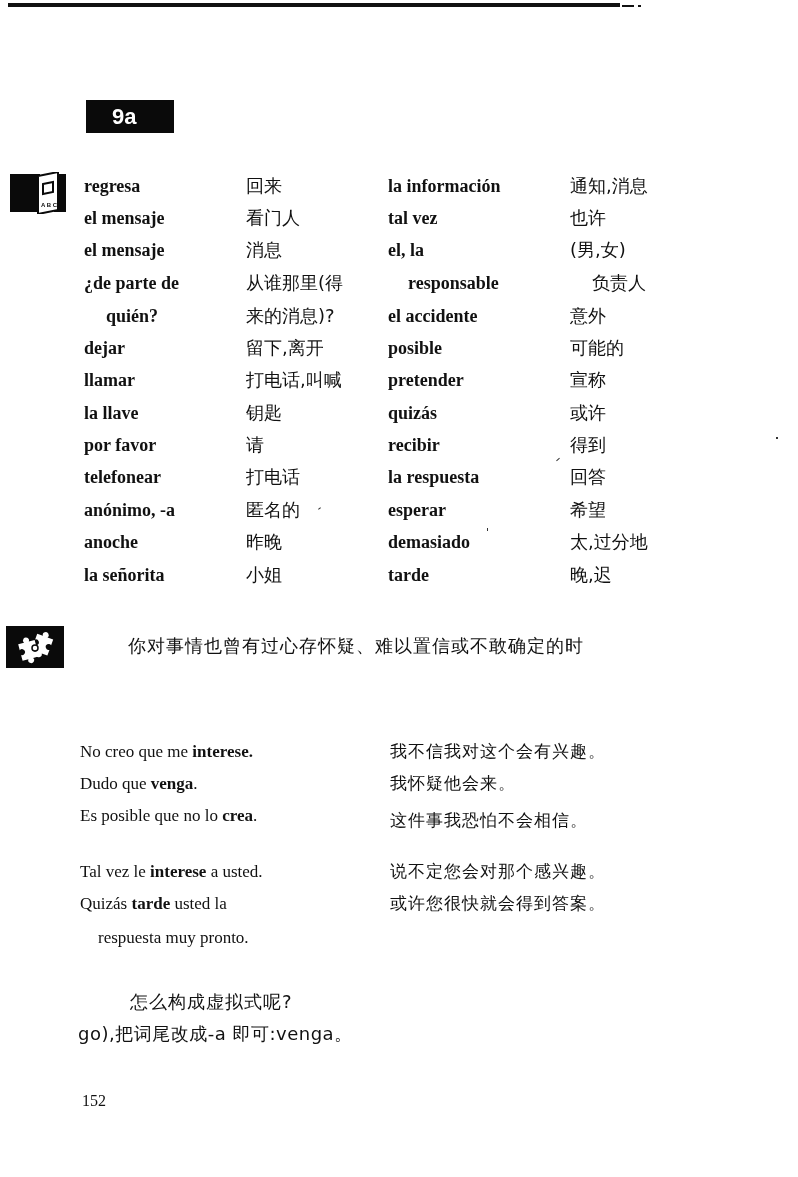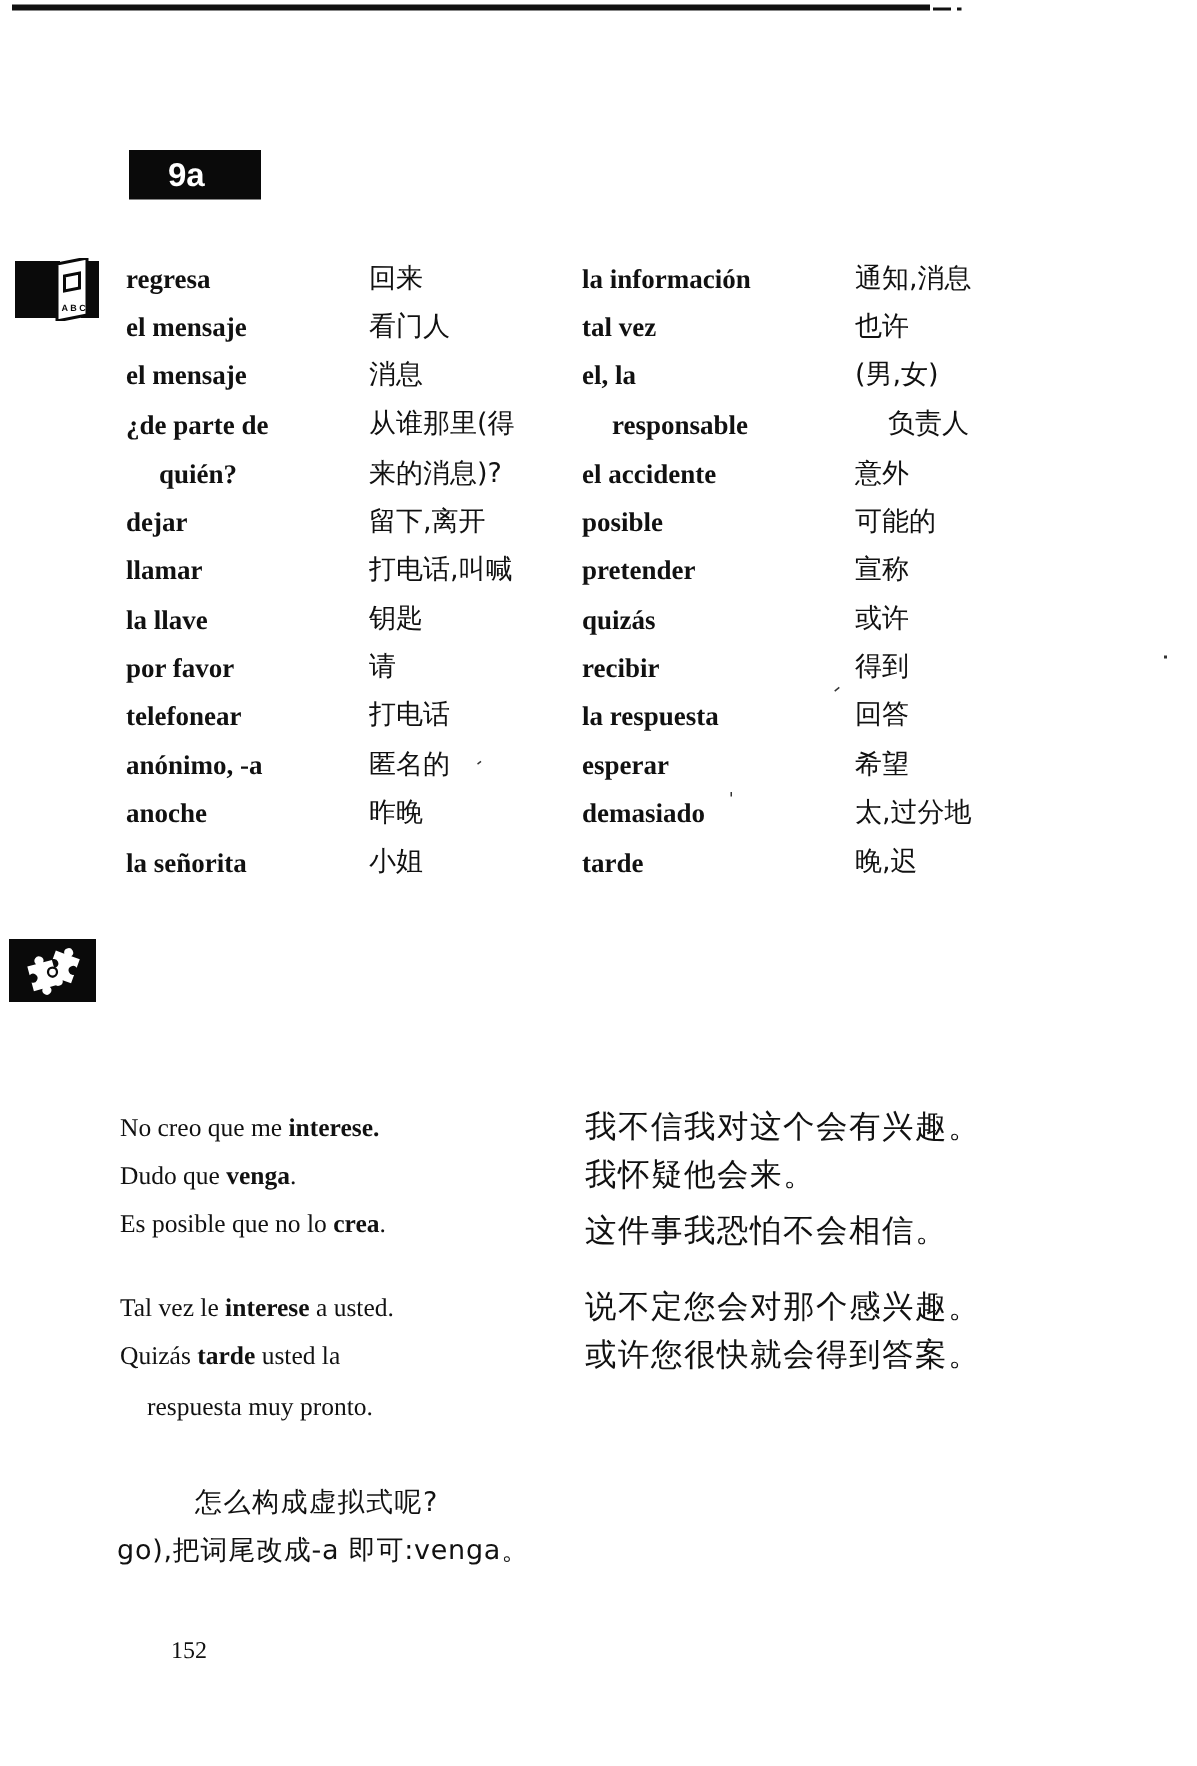--- a/index.html
+++ b/index.html
@@ -30,22 +30,22 @@
     .vrow { position: absolute; height: 32px; font-size: 17px; line-height: 32px; white-space: nowrap; text-align: center; }
     .es { font-family: "Liberation Serif", serif; font-weight: bold; font-size: 18px; }
     .zh { font-family: "DejaVu Sans", sans-serif; font-size: 18px; }
 
     .para {
       position: absolute; left: 80px; width: 590px; font-family: "DejaVu Sans", sans-serif;
       font-size: 18px; line-height: 31px; letter-spacing: 1px;
     }
     .ex { position: absolute; font-family: "Liberation Serif", serif; font-size: 17px; line-height: 31px; white-space: nowrap; }
     .ex b { font-weight: bold; }
-    .exzh { position: absolute; font-family: "DejaVu Sans", sans-serif; font-size: 21px; line-height: 31px; white-space: nowrap; letter-spacing: 1px; }
-    .page-num { position: absolute; left: 82px; top: 1092px; font-family: "Liberation Serif", serif; font-size: 16px; margin-left: 32px; }
+    .exzh { position: absolute; font-family: "DejaVu Sans", sans-serif; font-size: 17px; line-height: 31px; white-space: nowrap; letter-spacing: 1px; }
+    .page-num { position: absolute; left: 82px; top: 1092px; font-family: "Liberation Serif", serif; font-size: 16px; }
     .speck { position: absolute; background: #333; }
   </style>
 </head>
 <body>
 
 <div class="top-rule"></div>
 <div class="top-rule-tail1"></div>
 <div class="top-rule-tail2"></div>
 
 <div class="section-tag">
@@ -144,20 +144,21 @@
 
 <div class="icon-grammar">
   <svg width="58" height="42" viewBox="0 0 58 42">
     <path d="M14 16 h6 a3 3 0 1 1 5 0 h6 v6 a3 3 0 1 0 0 5 v6 h-6 a3 3 0 1 1 -5 0 h-6 v-6 a3 3 0 1 0 0 -5 z" fill="#fff" transform="rotate(-15 22 24)"></path>
     <path d="M28 10 h6 a3 3 0 1 1 5 0 h6 v6 a3 3 0 1 0 0 5 v6 h-6 a3 3 0 1 1 -5 0 h-6 v-6 a3 3 0 1 0 0 -5 z" fill="#fff" transform="rotate(20 36 18)"></path>
     <circle cx="29" cy="22" r="3" fill="none" stroke="#0a0a0a" stroke-width="1.5"></circle>
   </svg>
 </div>
 
 <div class="para" style="top:630px;">
+  <div style="padding-left:48px">你对事情也曾有过心存怀疑、难以置信或不敢确定的时</div>
 </div>
 
 <div class="ex" style="left:80px;top:736px">
   <span>No creo que me </span><b>interese</b><b>.</b>
 </div>
 <div class="exzh" style="left:390px;top:736px">我不信我对这个会有兴趣。</div>
 
 <div class="ex" style="left:80px;top:768px">
   <span>Dudo que </span><b>venga</b><span>.</span>
 </div>

